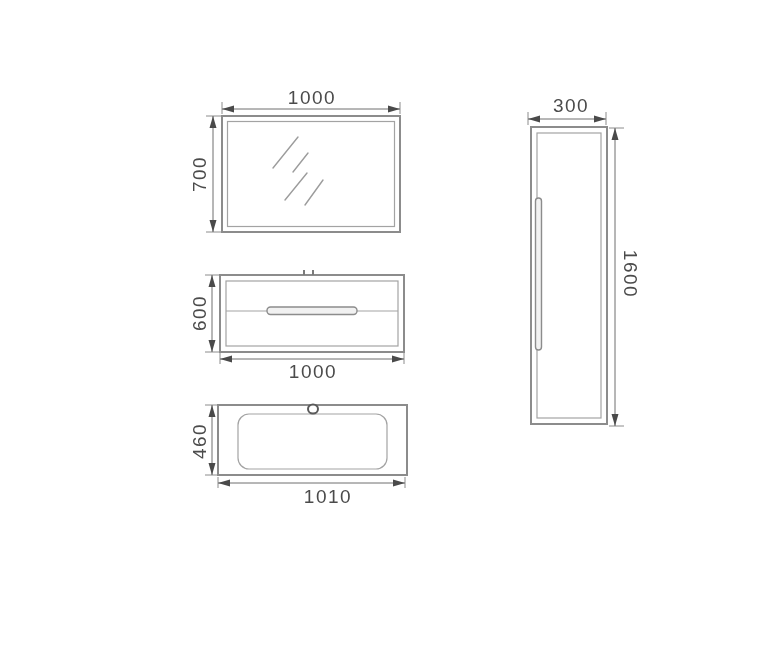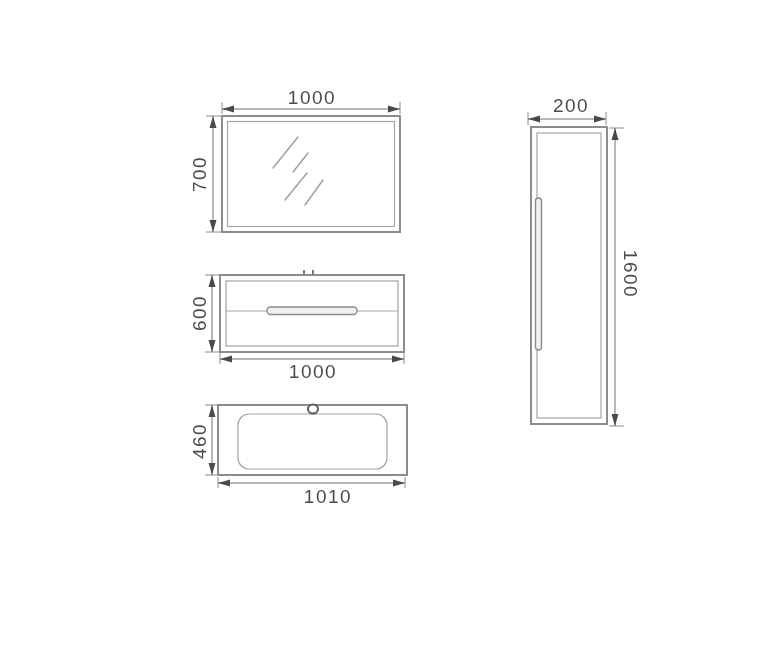--- a/index.html
+++ b/index.html
@@ -133,17 +133,17 @@
   <span class="dim-label rot-ccw" style="left:199px;top:174px;">700</span>
 
   <span class="dim-label rot-ccw" style="left:199px;top:313px;">600</span>
 
   <span class="dim-label" style="left:313px;top:371px;">1000</span>
 
   <span class="dim-label rot-ccw" style="left:199px;top:441px;">460</span>
 
   <span class="dim-label" style="left:328px;top:496px;">1010</span>
 
-  <span class="dim-label" style="left:571px;top:105px;">200</span>
+  <span class="dim-label" style="left:571px;top:105px;">300</span>
 
   <span class="dim-label rot-cw" style="left:630px;top:274px;">1600</span>
 
 </div>
 
 </body></html>

